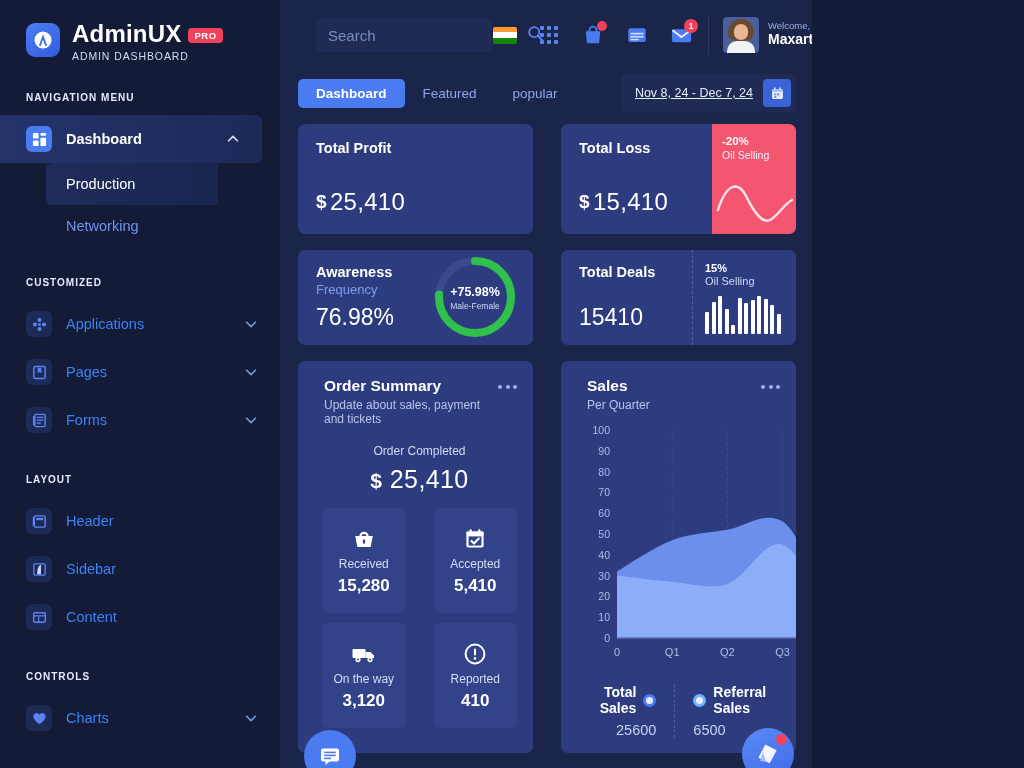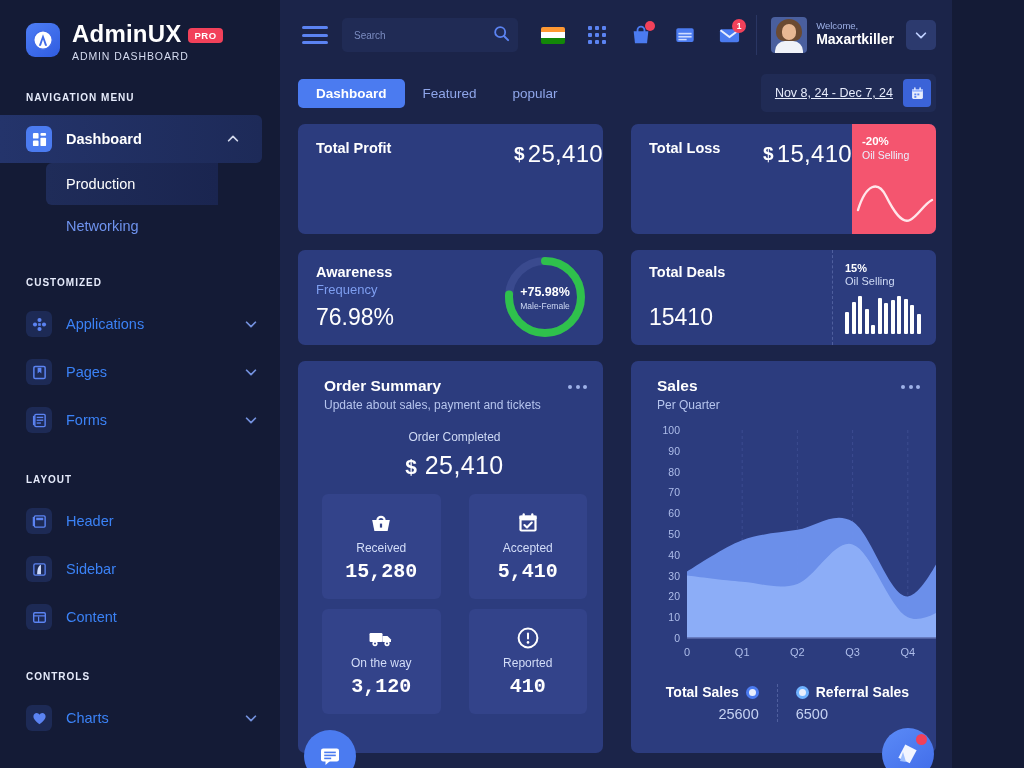--- a/index.html
+++ b/index.html
@@ -3,21 +3,21 @@
 <meta charset="utf-8">
 <style>
   * { box-sizing: border-box; margin: 0; padding: 0; }
   html, body {
     width: 1024px; height: 768px;
     overflow: hidden;
     background: #141b36;
     font-family: "Liberation Sans", sans-serif;
     color: #ffffff;
   }
-  .app { display: flex; width: 952px; height: 768px; }
+  .app { display: flex; width: 812px; height: 768px; }
 
   
   .sidebar {
     width: 280px; height: 768px;
     background: #141b36;
     flex: 0 0 280px;
     position: relative;
     overflow: hidden;
   }
   .brand { display: flex; align-items: flex-start; padding: 20px 0 0 26px; }
@@ -91,21 +91,21 @@
   .hamburger i:nth-child(1){ width:100%; }
   .hamburger i:nth-child(2){ width:100%; }
   .hamburger i:nth-child(3){ width:100%; }
 
   .searchbox {
     width: 176px; height: 34px; background: #202b55; border-radius: 5px;
     display: flex; align-items: center; padding: 0 8px 0 12px;
   }
   .searchbox input {
     flex: 1 1 auto; background: transparent; border: 0; outline: 0;
-    color: #bef264; font-size: 10px; font-family: inherit;
+    color: #bef264; font-size: 15px; font-family: inherit;
   }
   .searchbox input::placeholder { color: #7b8cc0; }
 
   .topbar-spacer { flex: 1 1 auto; }
   .top-icons { display: flex; align-items: center; gap: 18px; margin-right: 14px; }
   .top-ico { position: relative; cursor: pointer; width: 26px; height: 26px;
     display: flex; align-items: center; justify-content: center; }
   .dot-badge {
     position: absolute; top: -3px; right: -4px;
     width: 14px; height: 14px; border-radius: 50%;
@@ -151,21 +151,21 @@
   
   .content { flex: 1 1 auto; padding: 8px 16px 0 18px; overflow: hidden; }
   .row { display: flex; gap: 28px; margin-bottom: 16px; }
   .col { flex: 1 1 0; min-width: 0; }
 
   .card { background: #2c3c7e; border-radius: 7px; position: relative; overflow: hidden; }
 
   
   .kpi { height: 110px; display: flex; }
   .kpi-left { flex: 1 1 auto; padding: 16px 0 0 18px; display: flex;
-    justify-content: space-between; padding-bottom: 18px; }
+    flex-direction: column; justify-content: space-between; padding-bottom: 18px; }
   .kpi-title { font-size: 14.5px; font-weight: 600; color: #ffffff; }
   .kpi-value { font-size: 24px; color: #ffffff; letter-spacing: .3px; }
   .kpi-value .cur { font-weight: bold; font-size: 19px; margin-right: 3px;
     position: relative; top: -2px; }
   .kpi-right { width: 84px; flex: 0 0 84px; padding: 11px 0 0 10px; position: relative; }
   .kpi-right.blue { background: #5d83f5; }
   .kpi-right.red  { background: #f4556f; }
   .kpi-pct { font-size: 11.5px; font-weight: bold; color: #ffffff; }
   .kpi-sub { font-size: 10.5px; color: #eaf0ff; margin-top: 2px; }
   .kpi-spark { position: absolute; left: 0; bottom: 6px; width: 84px; height: 52px; }
@@ -209,21 +209,21 @@
   .order-amount { font-size: 25px; margin-top: 7px; letter-spacing: .4px; }
   .order-amount .cur { font-weight: bold; font-size: 21px; }
 
   .order-grid { display: grid; grid-template-columns: 1fr 1fr;
     gap: 10px 28px; padding: 14px 16px 0 16px; }
   .order-tile { background: #33438a; border-radius: 6px; height: 105px;
     display: flex; flex-direction: column; align-items: center;
     justify-content: center; gap: 5px; }
   .order-tile .ico { height: 26px; display: flex; align-items: center; }
   .tile-label { font-size: 12px; color: #d3ddf8; }
-  .tile-value { font-size: 20px; font-weight: bold; font-family: Liberation Mono, monospace; }
+  .tile-value { font-size: 17px; font-weight: bold; }
 
   
   .chartbox { padding: 10px 12px 0 8px; position: relative; }
   .sales-foot { display: flex; align-items: flex-start; justify-content: center;
     gap: 0; padding: 8px 0 0 0; }
   .foot-col { padding: 0 18px; text-align: center; }
   .foot-col.left { border-right: 1px dashed #4f5f9e; text-align: right; }
   .foot-col.right { text-align: left; }
   .foot-title { font-size: 14px; font-weight: bold; display: flex;
     align-items: center; gap: 7px; }

